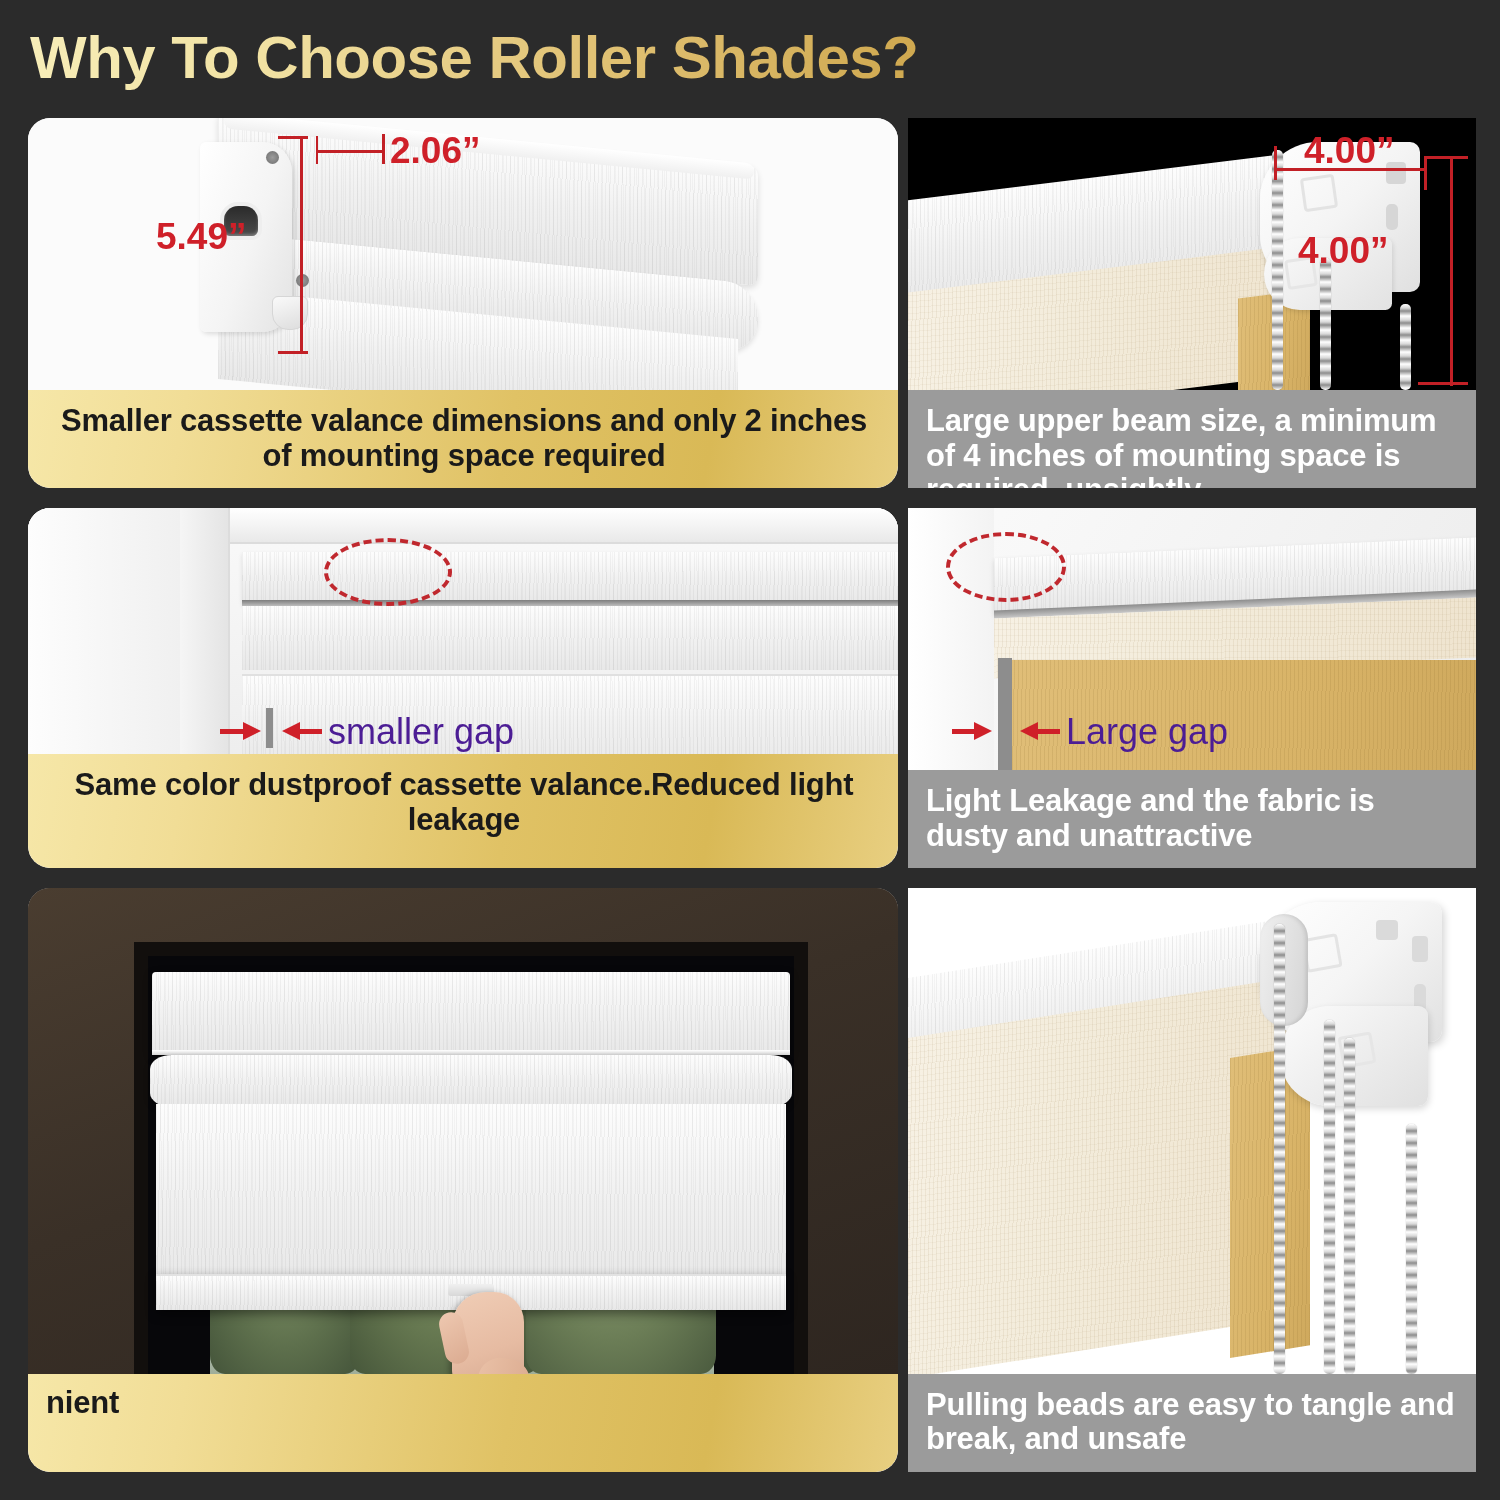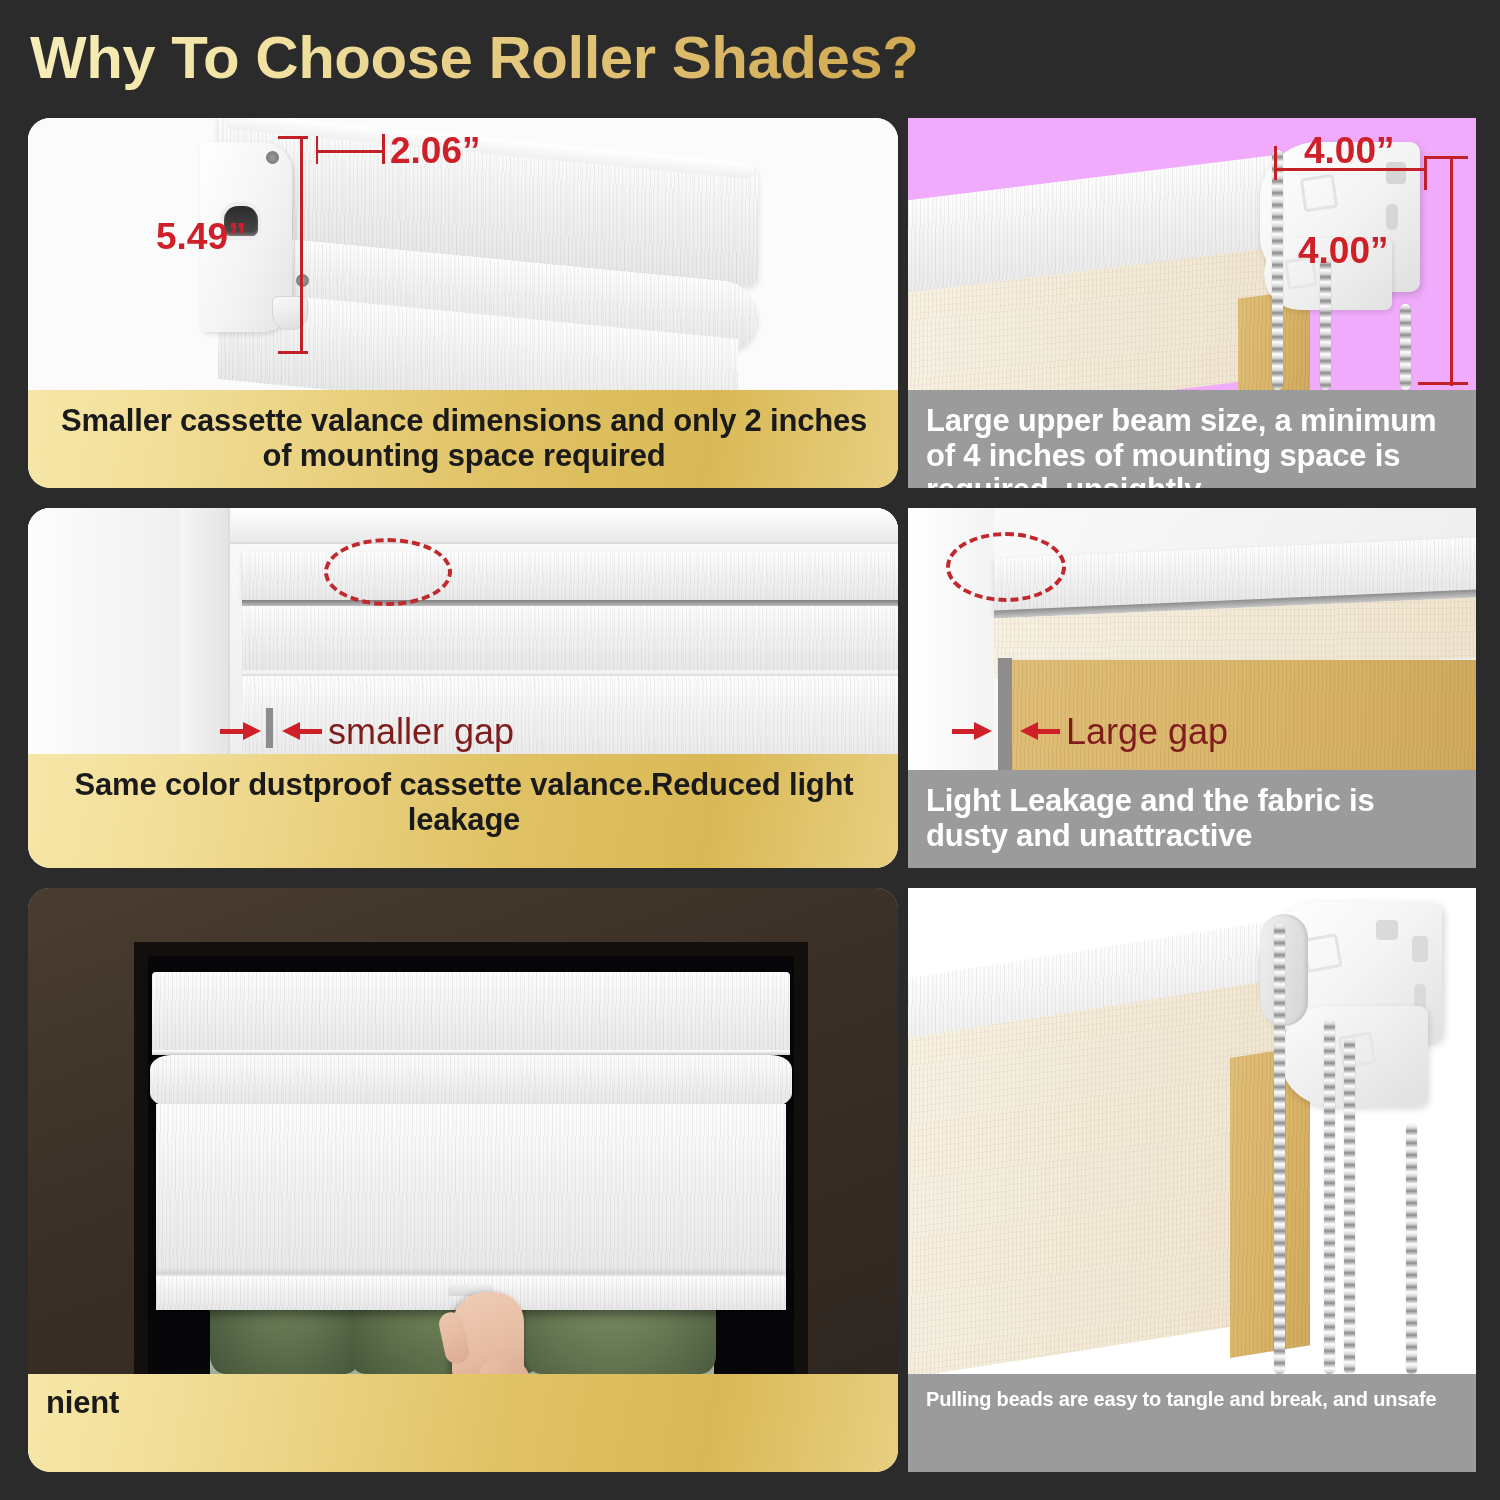--- a/index.html
+++ b/index.html
@@ -60,21 +60,21 @@
   }
   .caption.gray { background: #9b9b9b; }
   .caption-text {
     font-size: 31px;
     font-weight: bold;
     line-height: 1.12;
     letter-spacing: -0.2px;
   }
   .caption.gold .caption-text { color: #1a1a1a; }
   .caption.gray .caption-text { color: #ffffff; }
-  .caption.gray.tight .caption-text { font-size: 20px; line-height: 1.1; }
+  .caption.gray.tight .caption-text { font-size: 31px; line-height: 1.1; }
 
   
   .fabric-white {
     background:
       repeating-linear-gradient(91deg, rgba(0,0,0,0.045) 0 1px, rgba(255,255,255,0) 1px 4px),
       repeating-linear-gradient(89deg, rgba(0,0,0,0.03) 0 1px, rgba(255,255,255,0) 1px 7px),
       linear-gradient(180deg, #fdfdfd 0%, #f1f1f1 50%, #e8e8e8 100%);
   }
   .fabric-beige {
     background:
@@ -90,21 +90,21 @@
 
   
   .dim-label { position: absolute; color: #cf2029; font-weight: bold; white-space: nowrap; }
   .dim-line  { position: absolute; background: #c22026; }
   .dim-tick  { position: absolute; background: #c22026; }
   .dash-ellipse {
     position: absolute;
     border: 4px dashed #c0282e;
     border-radius: 50%;
   }
-  .gap-label { position: absolute; color: #7f1d1d; white-space: nowrap; }
+  .gap-label { position: absolute; color: #4c1d95; white-space: nowrap; }
   .arrow-r, .arrow-l {
     position: absolute;
     width: 0; height: 0;
     border-top: 9px solid transparent;
     border-bottom: 9px solid transparent;
   }
   .arrow-r { border-left: 18px solid #cf2029; }
   .arrow-l { border-right: 18px solid #cf2029; }
   .arrow-tail { position: absolute; height: 5px; background: #cf2029; }
   .gap-bar { position: absolute; background: #8d8d8d; }
@@ -174,21 +174,21 @@
     <div class="dim-label" style="left:128px; top:98px; font-size:37px;">5.49”</div>
   </div>
 
   <div class="caption gold" style="height:98px;">
     <span class="caption-text">Smaller cassette valance dimensions and only 2 inches of mounting space required</span>
   </div>
 </div>
 
 <div class="panel right" style="left:908px; top:118px; width:568px; height:370px;">
 
-  <div class="photo" style="height:272px; background:#f0abfc;">
+  <div class="photo" style="height:272px; background:#000000;">
 
     <div class="fabric-white" style="position:absolute; left:0px; top:58px; width:395px; height:110px;
                 transform: skewY(-7deg);"></div>
 
     <div class="fabric-beige" style="position:absolute; left:0px; top:150px; width:400px; height:130px;
                 transform: skewY(-7deg);"></div>
 
     <div class="fabric-tan" style="position:absolute; left:330px; top:176px; width:72px; height:110px;
                 transform: skewY(-7deg);"></div>
 

